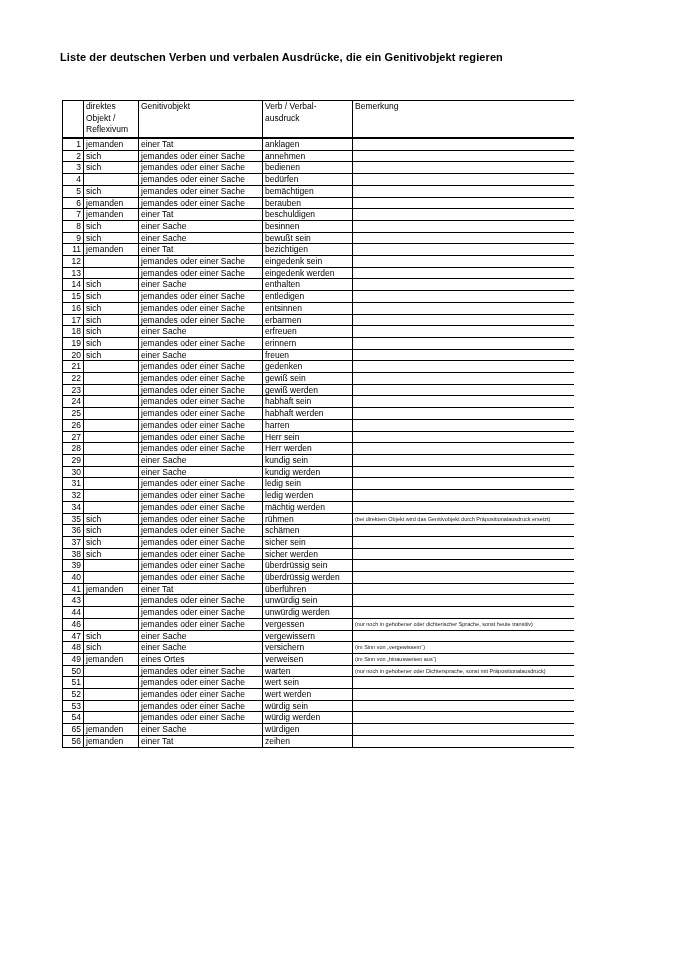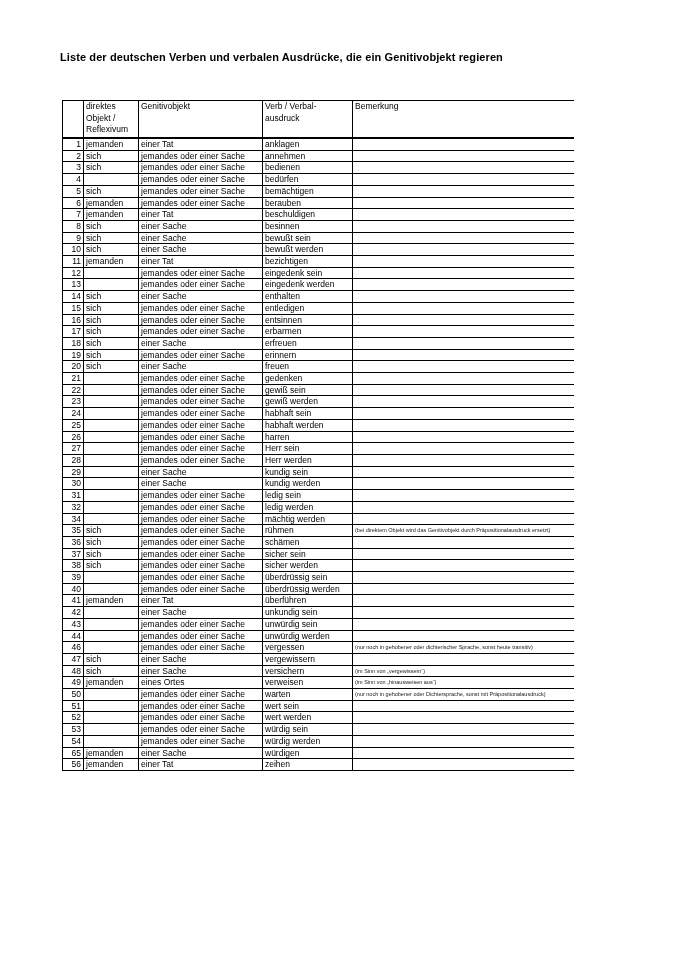--- a/index.html
+++ b/index.html
@@ -153,27 +153,20 @@
           <td class="remark"></td>
         </tr>
         <tr>
           <td class="rownum">9</td>
           <td>sich</td>
           <td>einer Sache</td>
           <td>bewußt sein</td>
           <td class="remark"></td>
         </tr>
         <tr>
-          <td class="rownum">10</td>
-          <td>sich</td>
-          <td>einer Sache</td>
-          <td>bewußt werden</td>
-          <td class="remark"></td>
-        </tr>
-        <tr>
           <td class="rownum">11</td>
           <td>jemanden</td>
           <td>einer Tat</td>
           <td>bezichtigen</td>
           <td class="remark"></td>
         </tr>
         <tr>
           <td class="rownum">12</td>
           <td></td>
           <td>jemandes oder einer Sache</td>
@@ -367,27 +360,20 @@
           <td></td>
           <td>jemandes oder einer Sache</td>
           <td>überdrüssig werden</td>
           <td class="remark"></td>
         </tr>
         <tr>
           <td class="rownum">41</td>
           <td>jemanden</td>
           <td>einer Tat</td>
           <td>überführen</td>
-          <td class="remark"></td>
-        </tr>
-        <tr>
-          <td class="rownum">42</td>
-          <td></td>
-          <td>einer Sache</td>
-          <td>unkundig sein</td>
           <td class="remark"></td>
         </tr>
         <tr>
           <td class="rownum">43</td>
           <td></td>
           <td>jemandes oder einer Sache</td>
           <td>unwürdig sein</td>
           <td class="remark"></td>
         </tr>
         <tr>

